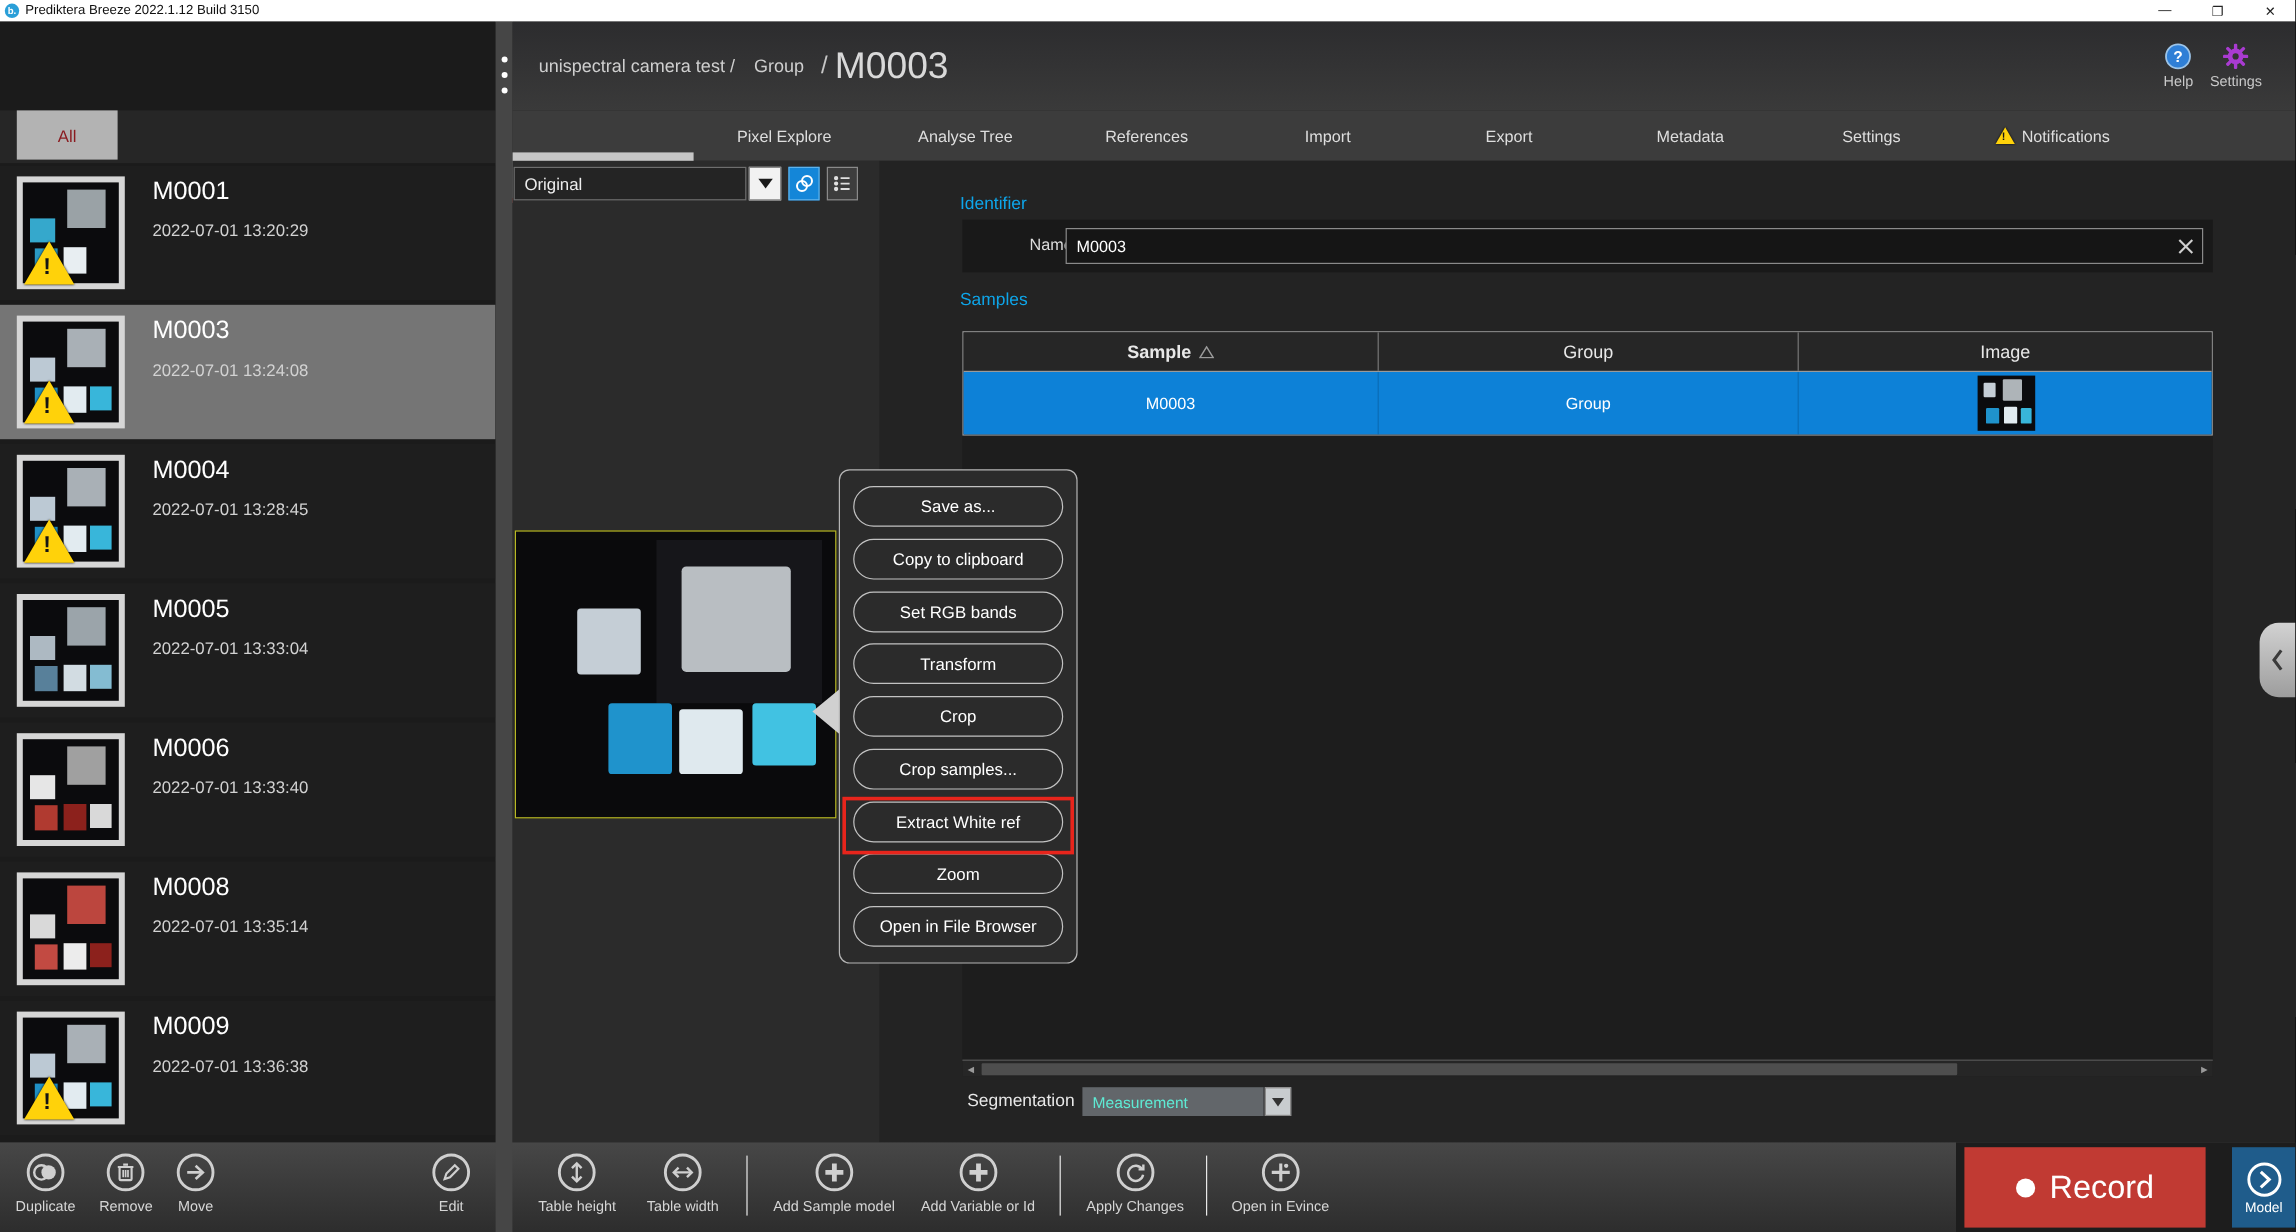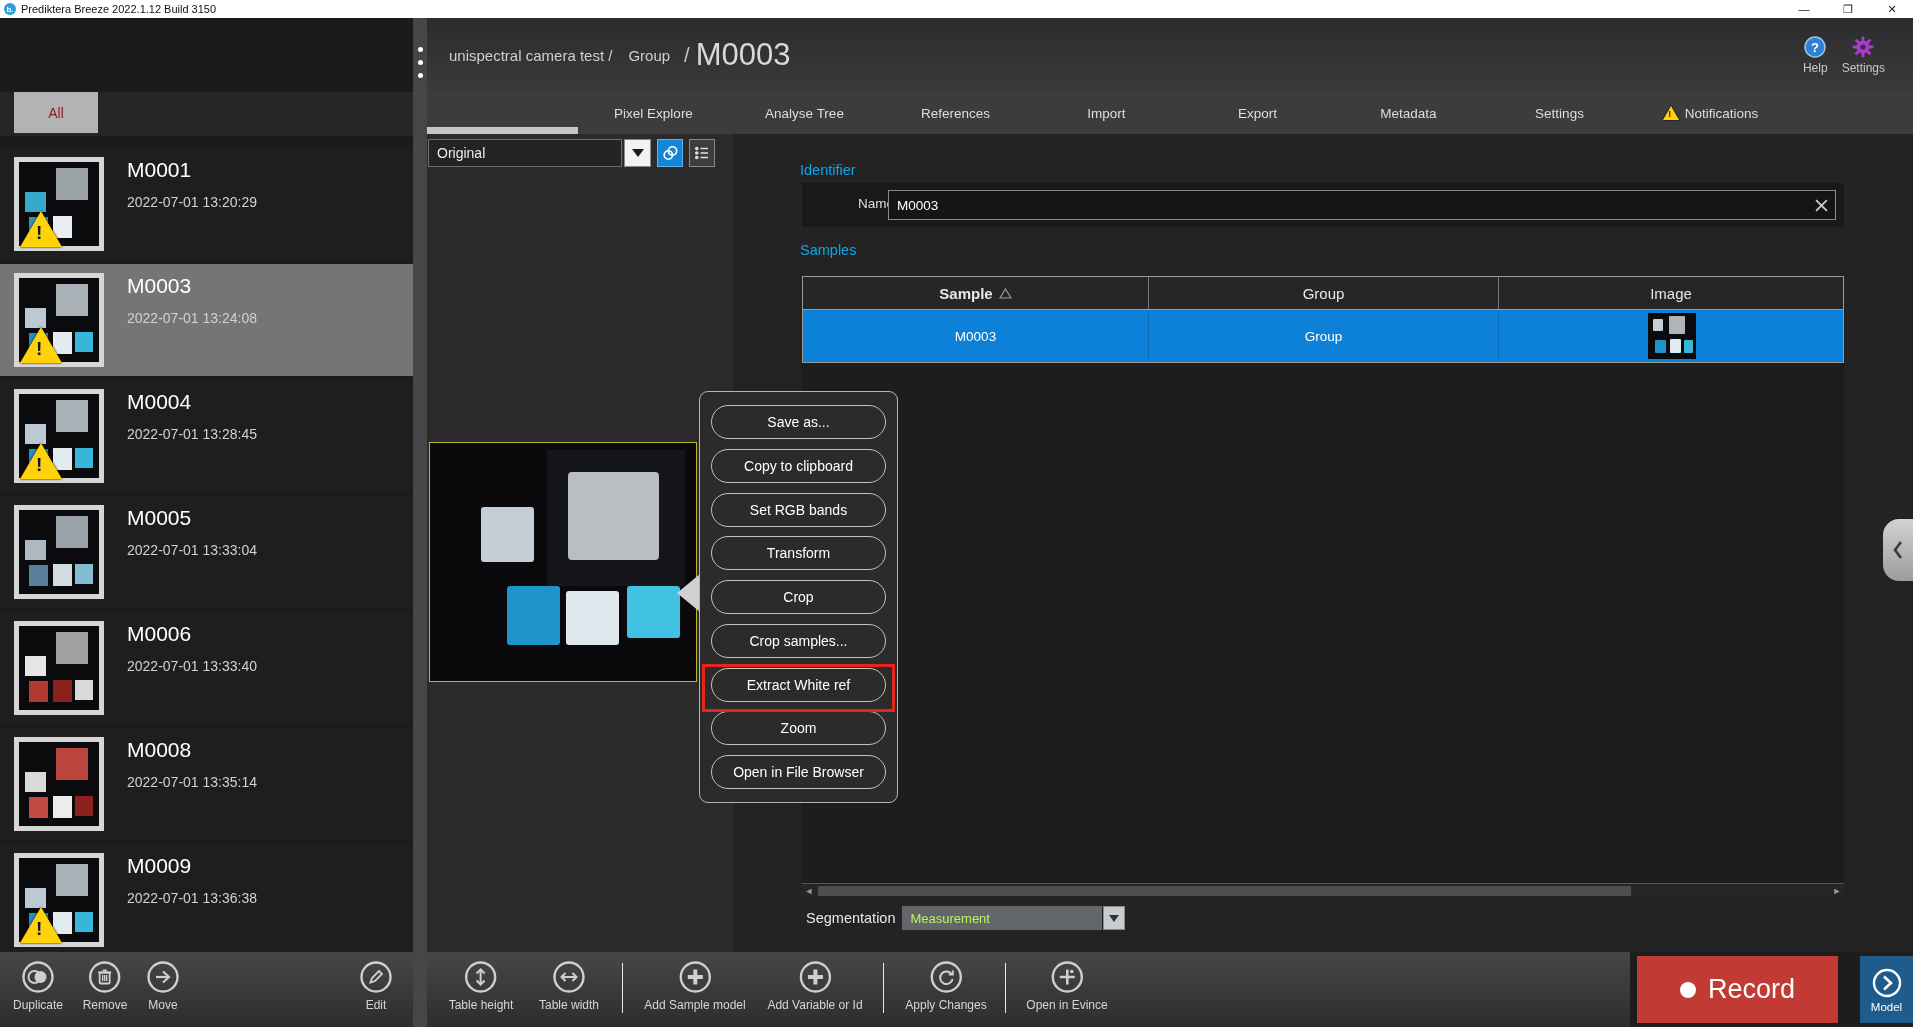--- a/index.html
+++ b/index.html
@@ -19,21 +19,21 @@
   .sb-header{position:absolute;left:0;top:0;width:100%;height:74px;
     background:linear-gradient(#dd3741,#b92630);display:flex;align-items:center;}
   .upbtn{width:40px;height:100%;display:flex;flex-direction:column;align-items:center;justify-content:center;
     border-right:1px solid #e5737b;color:#fff;}
   .upbtn .uplbl{font-size:10px;margin-top:1px;}
   .sb-title{color:#fff;font-size:28px;margin-left:18px;letter-spacing:0.5px;}
   .sb-search{margin-left:auto;margin-right:10px;display:flex;align-items:center;}
   .sb-tabs{position:absolute;left:0;top:74px;width:100%;height:44px;background:#262626;}
   .all-tab{position:absolute;left:14px;top:0;width:84px;height:41px;background:#b3b3b3;
     display:flex;align-items:center;justify-content:center;font-size:14px;color:#8a1a1f;}
-  .sb-list{position:absolute;left:0;top:130px;width:100%;bottom:0;overflow:hidden;}
+  .sb-list{position:absolute;left:0;top:120px;width:100%;bottom:0;overflow:hidden;}
   .sb-item{position:relative;width:100%;height:112px;margin-bottom:4px;background:#1e1e1e;}
   .sb-item.selected{background:#757575;}
   .thumb{position:absolute;left:14px;top:9px;width:90px;height:94px;background:#d6d6d6;padding:5px;}
   .thumb-img{position:relative;width:100%;height:100%;background:#0b0b0d;overflow:hidden;}
   .sqr{position:absolute;}
   .sq1{left:8%;top:36%;width:26%;height:24%;}
   .sq2{left:46%;top:7%;width:40%;height:38%;}
   .sq3{left:12%;top:66%;width:24%;height:24%;}
   .sq4{left:42%;top:64%;width:24%;height:26%;}
   .sq5{left:70%;top:64%;width:22%;height:24%;}
@@ -111,21 +111,21 @@
   .td:nth-child(2){width:350px;border-right:1px solid #0b6db6;}
   .td:nth-child(3){width:344px;position:relative;}
   .row-thumb{position:absolute;left:149px;top:3px;width:48px;height:46px;background:#0b0b0d;}
   .rt{position:absolute;border-radius:1px;}
   .hscroll{position:absolute;left:0;bottom:0;width:100%;height:14px;background:#262626;border-top:1px solid #555;
     display:flex;align-items:center;}
   .hs-arrow{width:14px;display:flex;align-items:center;justify-content:center;color:#999;font-size:9px;}
   .hs-thumb{height:10px;width:78%;background:#4e4e4e;margin-left:2px;border-radius:1px;}
   .seg-row{position:absolute;left:73px;top:772px;display:flex;align-items:center;}
   .seg-lbl{color:#e8e8e8;font-size:14.5px;margin-right:7px;}
-  .seg-select{width:200px;height:24px;background:#62666a;color:#bef264;font-size:13px;display:flex;align-items:center;padding-left:8px;}
+  .seg-select{width:151px;height:24px;background:#62666a;color:#5eead4;font-size:13px;display:flex;align-items:center;padding-left:8px;}
   .seg-dd{width:22px;height:24px;background:#c8cccf;border:1px solid #8a8a8a;display:flex;align-items:center;justify-content:center;margin-left:1px;}
   .seg-dd .dd-arrow{border-left-width:5px;border-right-width:5px;border-top-width:7px;border-top-color:#333;}
 
   
   .ctx{position:absolute;left:699px;top:391px;width:199px;height:412px;background:#2b2b2b;
     border:1px solid #b5b5b5;border-radius:9px;z-index:50;display:flex;flex-direction:column;
     justify-content:space-between;padding:13px 11px;}
   .ctx-btn{height:34px;border:1.5px solid #c2c2c2;border-radius:17px;background:#2b2b2b;color:#fff;
     font-size:14px;display:flex;align-items:center;justify-content:center;}
   .ctx-highlight{position:absolute;left:2px;right:2px;top:272px;height:48px;border:3px solid #e8251c;z-index:60;pointer-events:none;}

